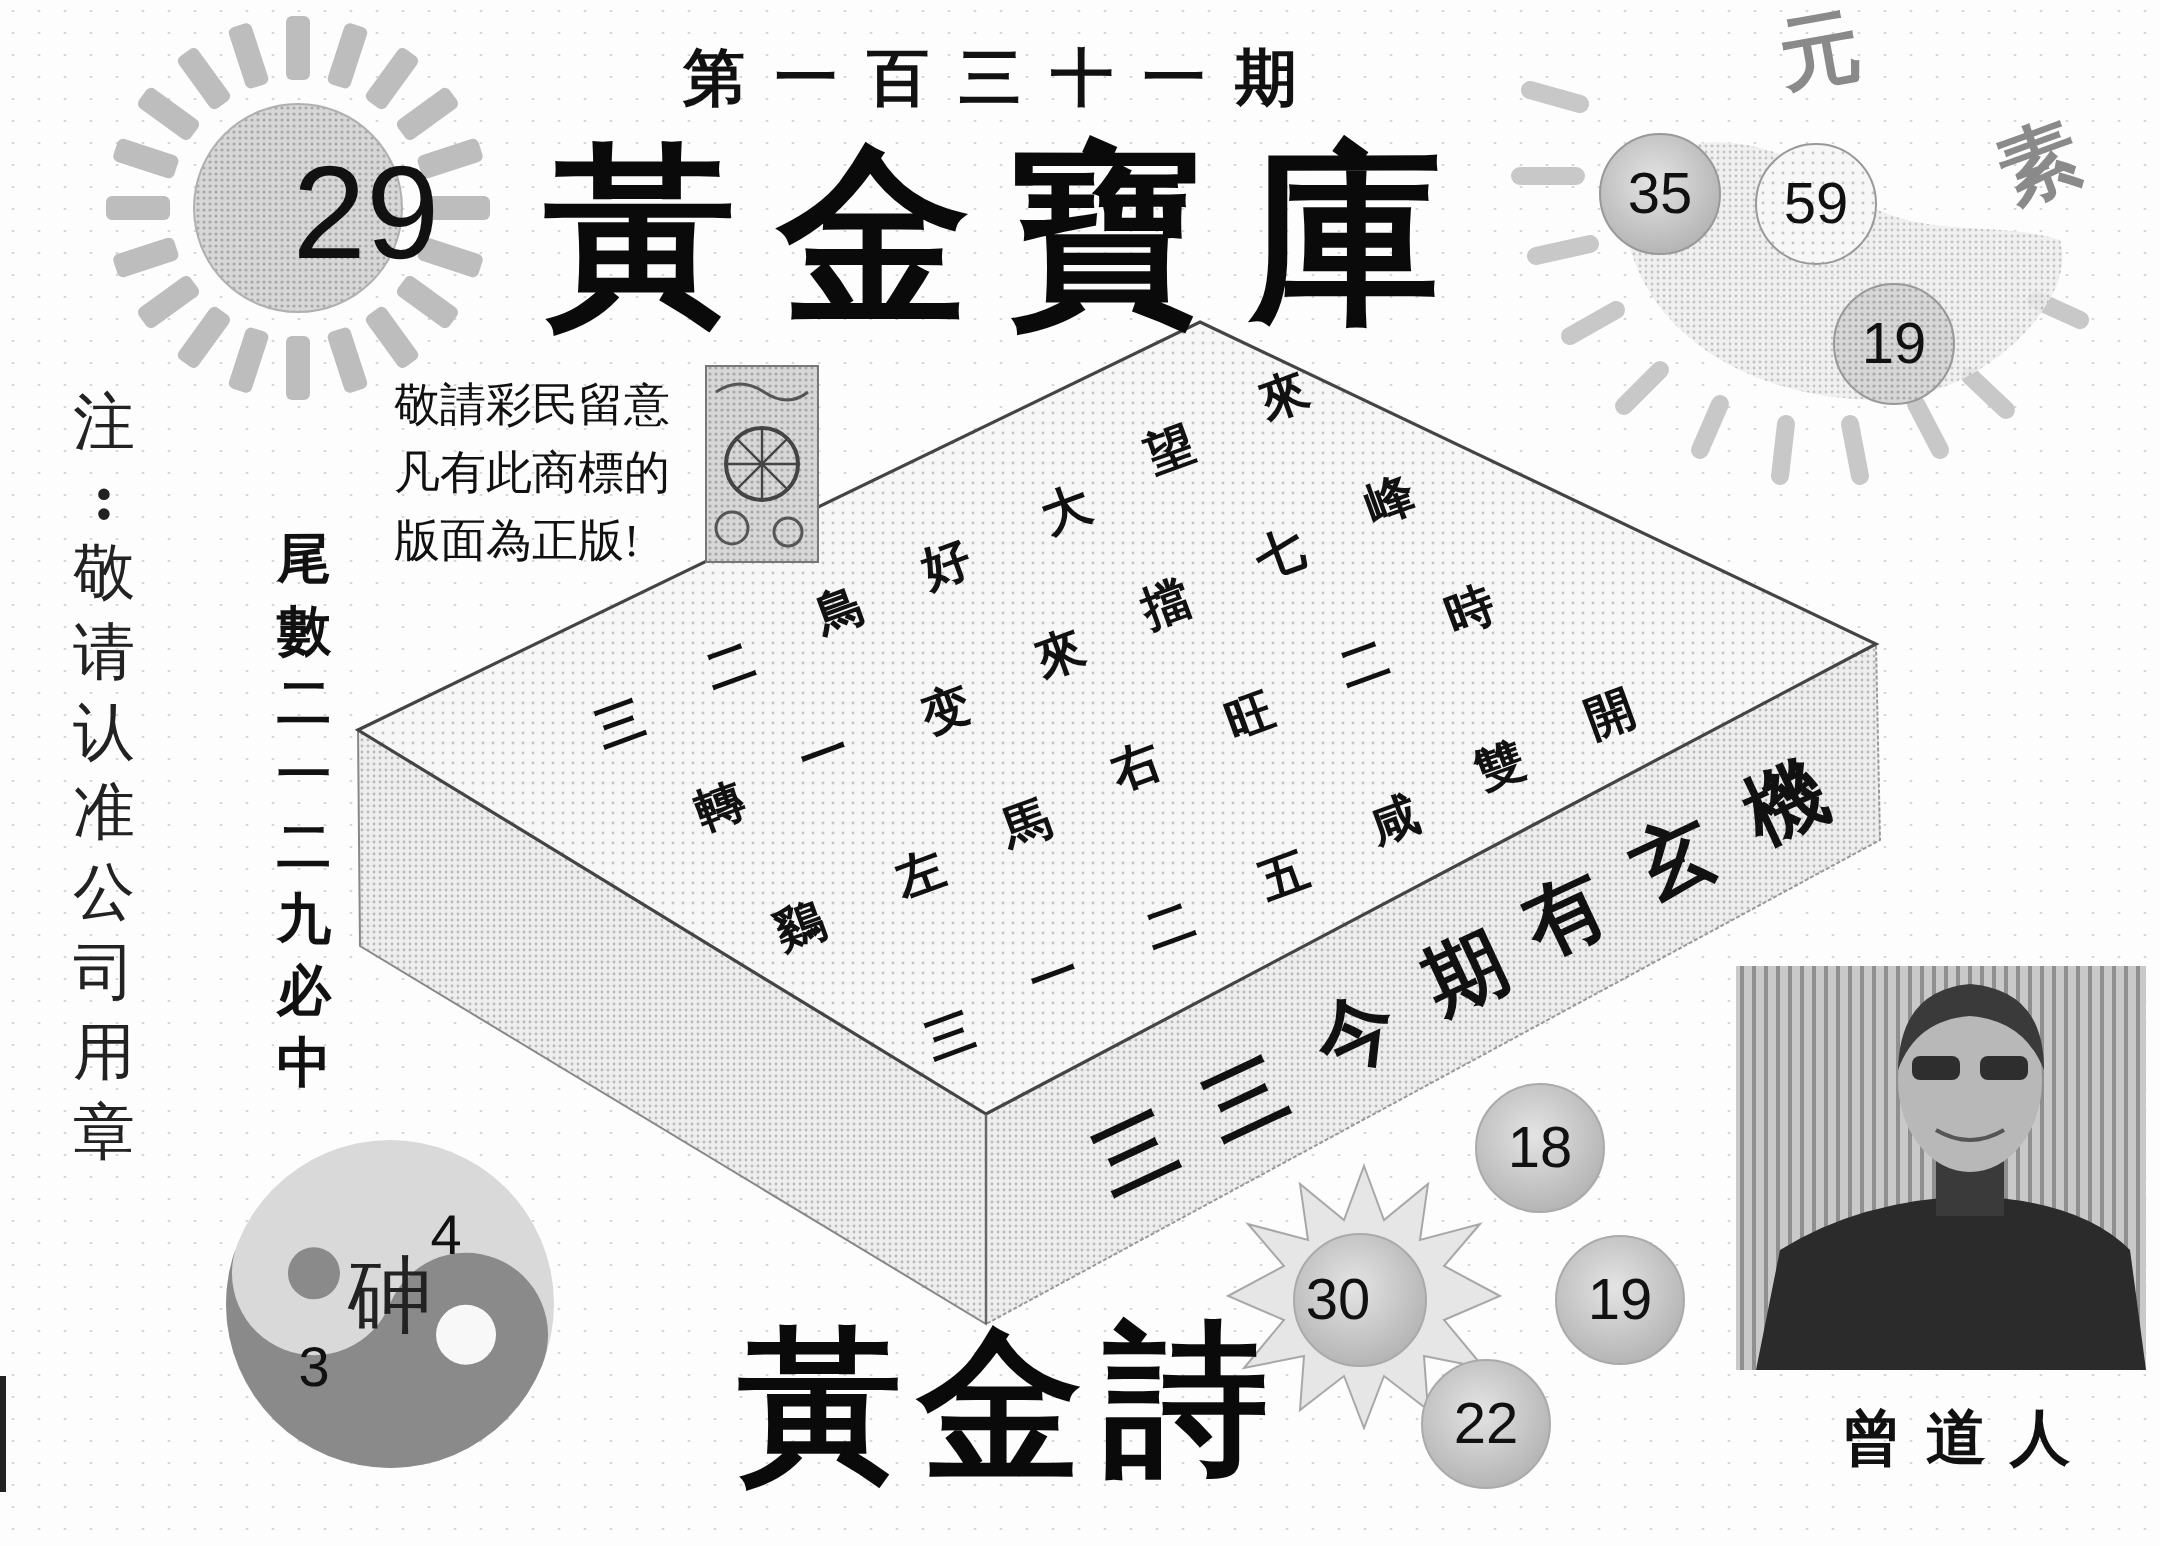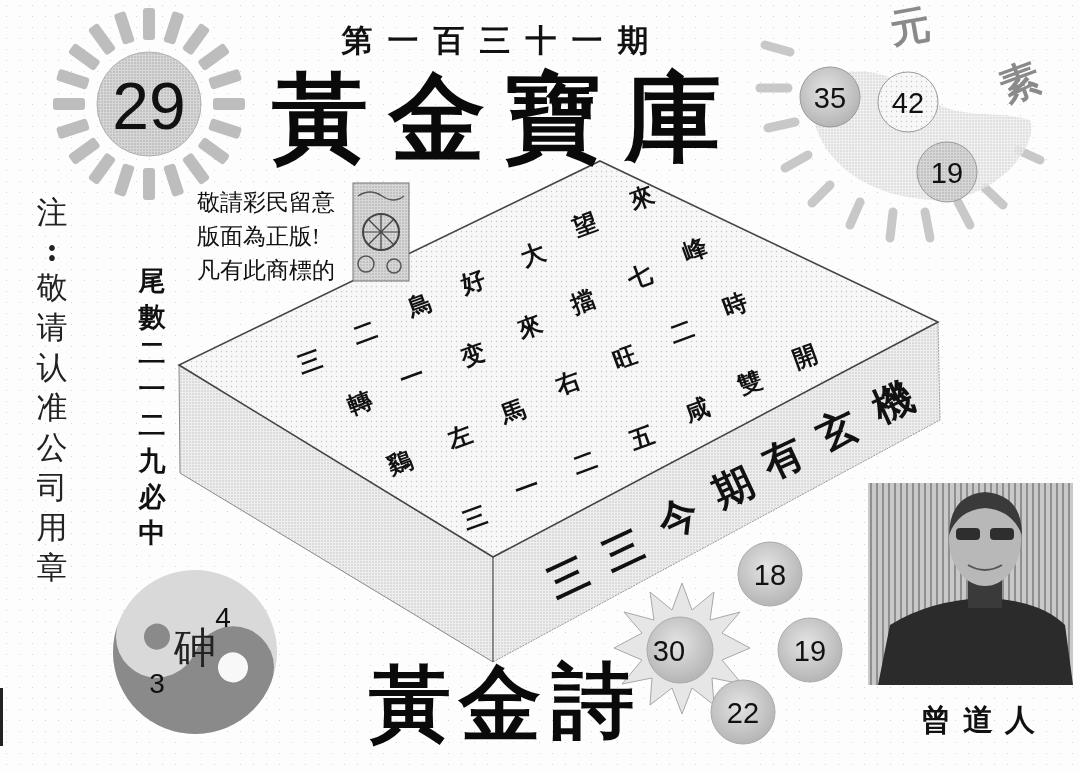--- a/index.html
+++ b/index.html
@@ -12,21 +12,21 @@
   .issue-char{font-size:31px;font-weight:bold;}
   .title-char{font-size:96px;font-weight:bold;color:#0a0a0a;}
   .poem-char{font-size:82px;font-weight:bold;color:#0a0a0a;}
   .note-char{font-size:31px;color:#222;}
   .tail-char{font-size:27px;font-weight:bold;}
   .grid-char{font-size:24px;font-weight:bold;transform:translate(-50%,-50%) rotate(-20deg);}
   .slogan-char{font-size:40px;font-weight:bold;transform:translate(-50%,-50%) rotate(-25deg);}
   .notice{position:absolute;left:197px;top:186px;font-size:23px;line-height:34px;color:#111;letter-spacing:0px;font-family:Liberation Serif, serif;}
   .notice div{height:34px;}
   .ball-num{font-family:"Liberation Sans",sans-serif;font-size:29px;color:#111;}
-  .sun-num{font-family:"Liberation Sans",sans-serif;font-size:66px;color:#111;}
+  .sun-num{font-family:"Liberation Sans",sans-serif;font-size:66px;color:#111;margin-left:34px;}
   .corner-char{font-size:40px;color:#8a8a8a;font-weight:bold;}
   .yy-char{font-size:42px;color:#222;}
   .yy-num{font-family:"Liberation Sans",sans-serif;font-size:28px;color:#111;}
   .caption{font-size:30px;letter-spacing:12px;font-weight:bold;}
   .scan-mark{position:absolute;left:0;top:688px;width:3px;height:58px;background:#222;}
 </style>
 </head>
 <body>
 
 <div id="page">
@@ -168,27 +168,27 @@
     <span class="abs title-char" style="left:553px;top:118px">寶</span>
     <span class="abs title-char" style="left:673px;top:118px">庫</span>
   </div>
 
   <span class="abs sun-num" style="left:149px;top:106px">29</span>
 
   <span class="abs corner-char" style="left:910px;top:26px;transform:translate(-50%,-50%) rotate(-10deg)">元</span>
   <span class="abs corner-char" style="left:1020px;top:82px;transform:translate(-50%,-50%) rotate(-20deg)">素</span>
 
   <span class="abs ball-num" style="left:830px;top:98px">35</span>
-  <span class="abs ball-num" style="left:908px;top:103px">42</span>
+  <span class="abs ball-num" style="left:908px;top:103px">59</span>
   <span class="abs ball-num" style="left:947px;top:173px">19</span>
 
   <div class="notice">
     <div>敬請彩民留意</div>
+    <div>凡有此商標的</div>
     <div>版面為正版!</div>
-    <div>凡有此商標的</div>
   </div>
 
   <div>
     <span class="abs note-char" style="left:52px;top:212px">注</span>
     <span class="abs note-char" style="left:52px;top:250px;font-weight:bold">:</span>
     <span class="abs note-char" style="left:52px;top:287px">敬</span>
     <span class="abs note-char" style="left:52px;top:327px">请</span>
     <span class="abs note-char" style="left:52px;top:367px">认</span>
     <span class="abs note-char" style="left:52px;top:407px">准</span>
     <span class="abs note-char" style="left:52px;top:447px">公</span>

